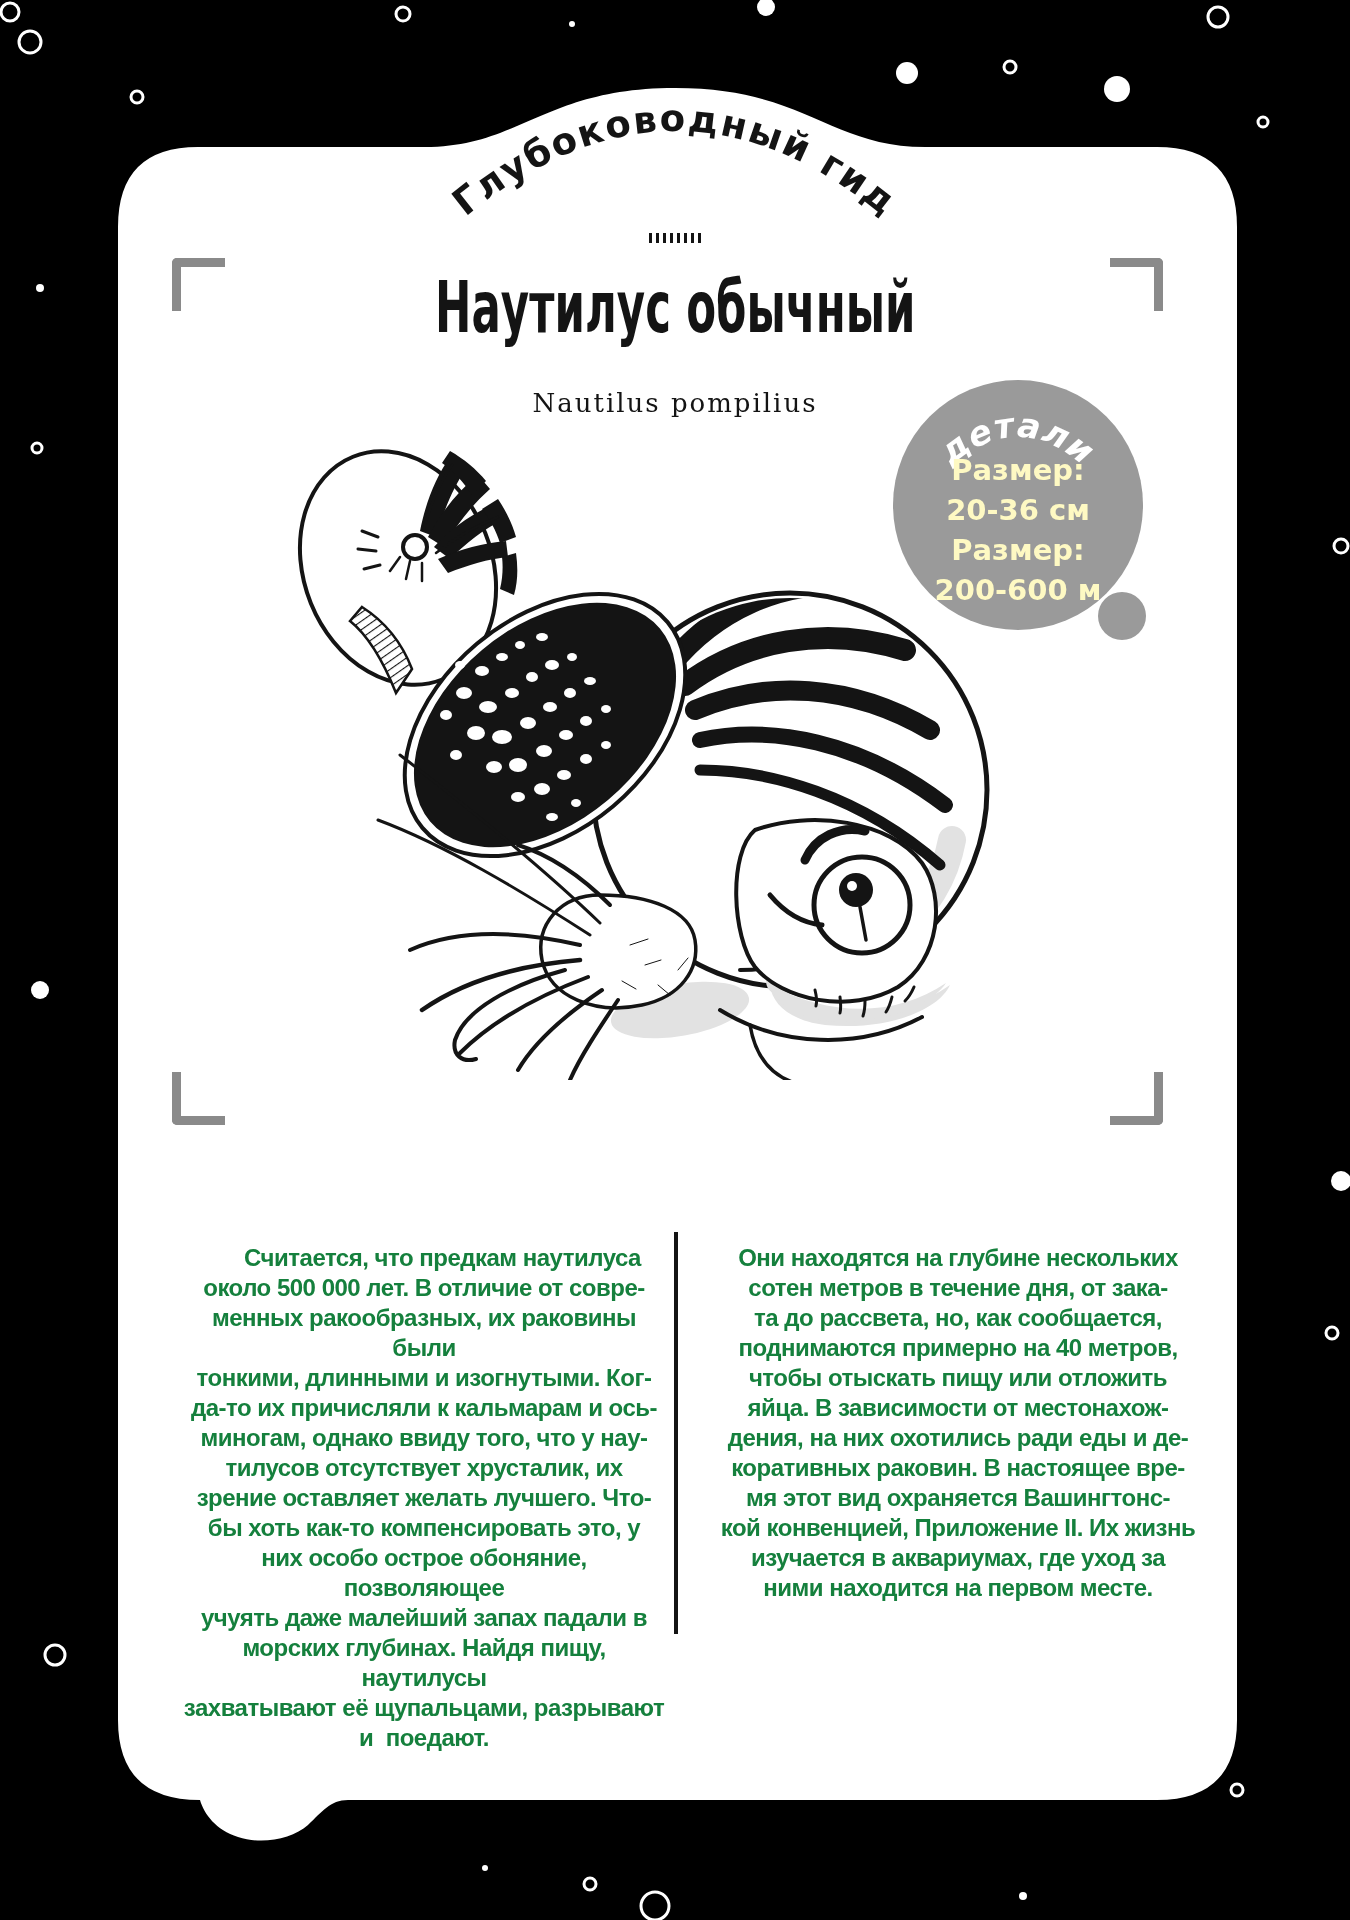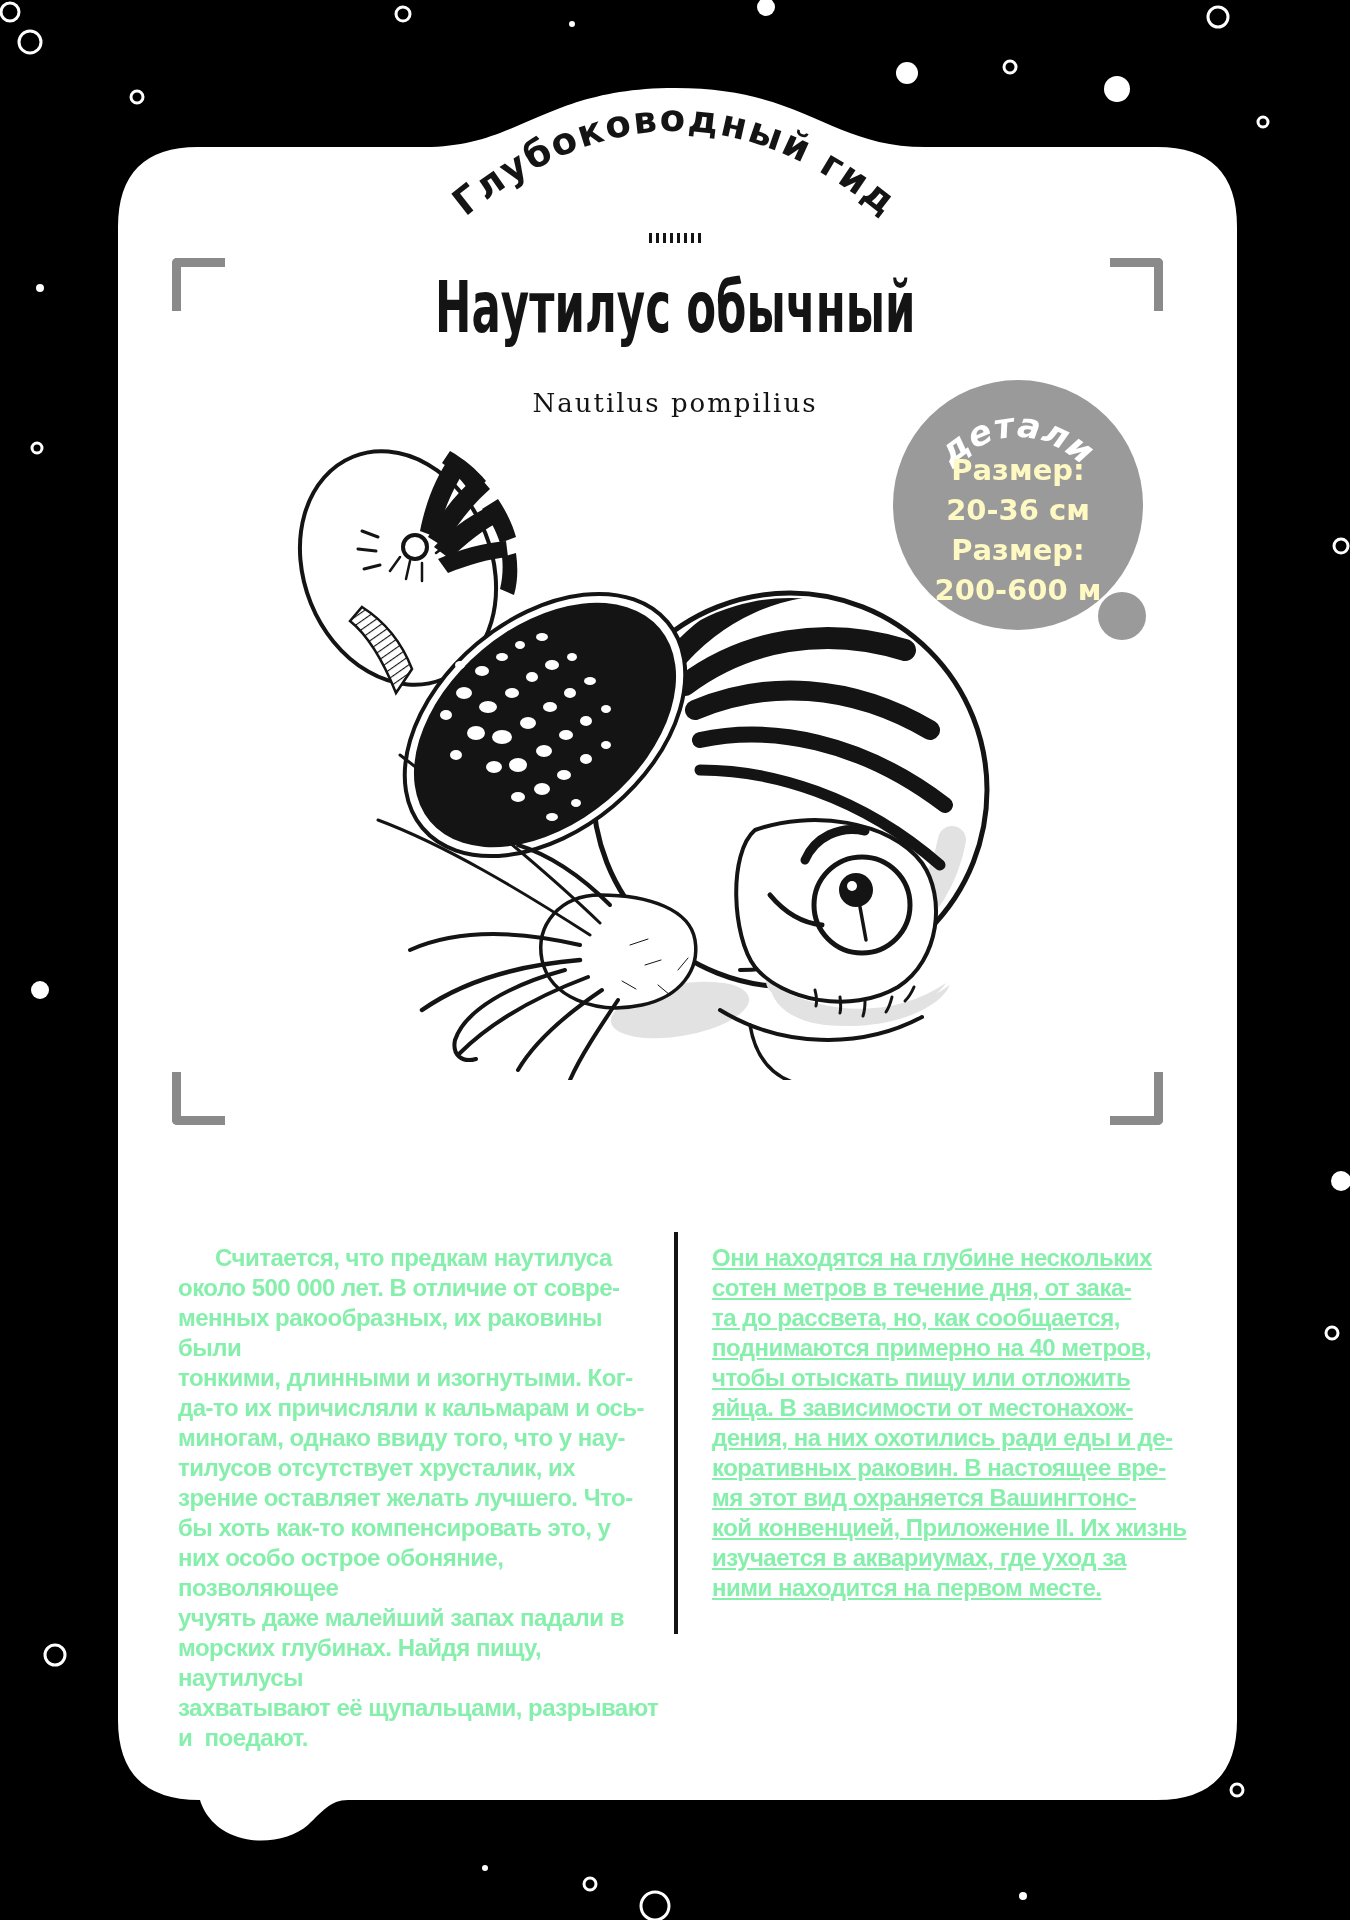--- a/index.html
+++ b/index.html
@@ -31,23 +31,23 @@
   
   .badge,.badge-bump{position:absolute;background:#9a9a9a;border-radius:50%;}
   .badge{left:893px;top:380px;width:250px;height:250px;}
   .badge-bump{left:1098px;top:592px;width:48px;height:48px;}
   .badge-lines{position:absolute;left:893px;top:450px;width:250px;text-align:center;
     font:bold 29px "DejaVu Sans",sans-serif;line-height:40px;color:#fef9c3;letter-spacing:0;}
 
   
   .divider{position:absolute;left:674px;top:1232px;width:4px;height:402px;background:#141414;}
   .column{position:absolute;white-space:pre-wrap;
-    font:bold 24px "Liberation Sans",sans-serif;line-height:30px;letter-spacing:-0.5px;color:#86efac;}
+    font:bold 24px "Liberation Sans",sans-serif;line-height:30px;letter-spacing:-0.5px;color:#15803d;text-align:center;}
   .col-left{left:178px;top:1243px;width:492px;}
-  .col-right{left:712px;top:1243px;width:492px;text-decoration:underline;}
+  .col-right{left:712px;top:1243px;width:492px;}
   .credit{position:absolute;right:168px;top:1750px;
     font:bold 24px "Liberation Sans",sans-serif;letter-spacing:-0.3px;color:#ffffff;}
 </style>
 </head>
 <body>
 
 <div class="stage">
 
   <svg class="abs" style="left:0;top:0" width="1350" height="1920" viewBox="0 0 1350 1920">
     <g stroke="#fff" stroke-width="3" fill="none">

